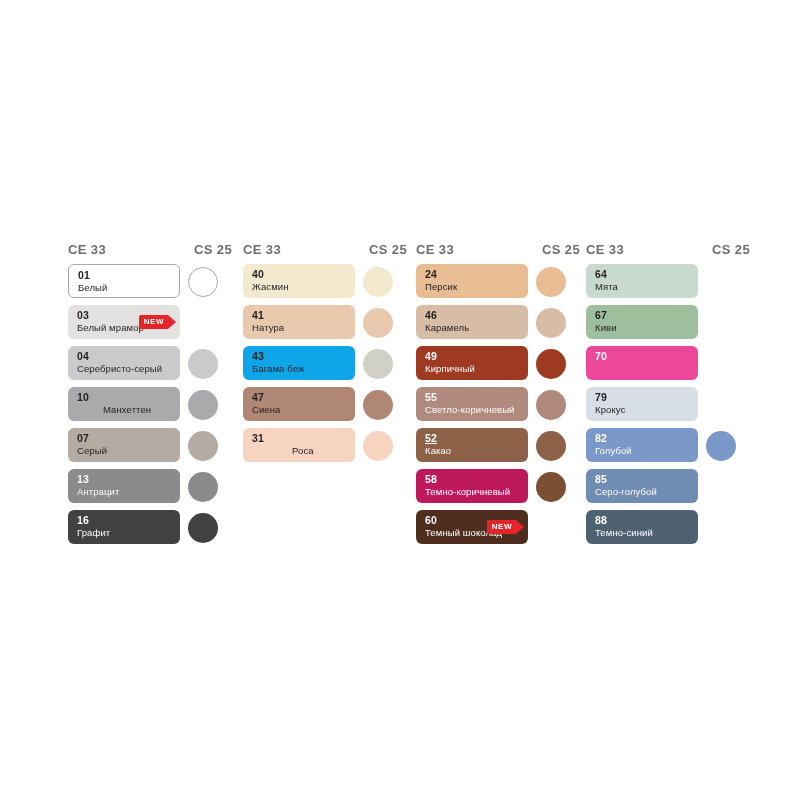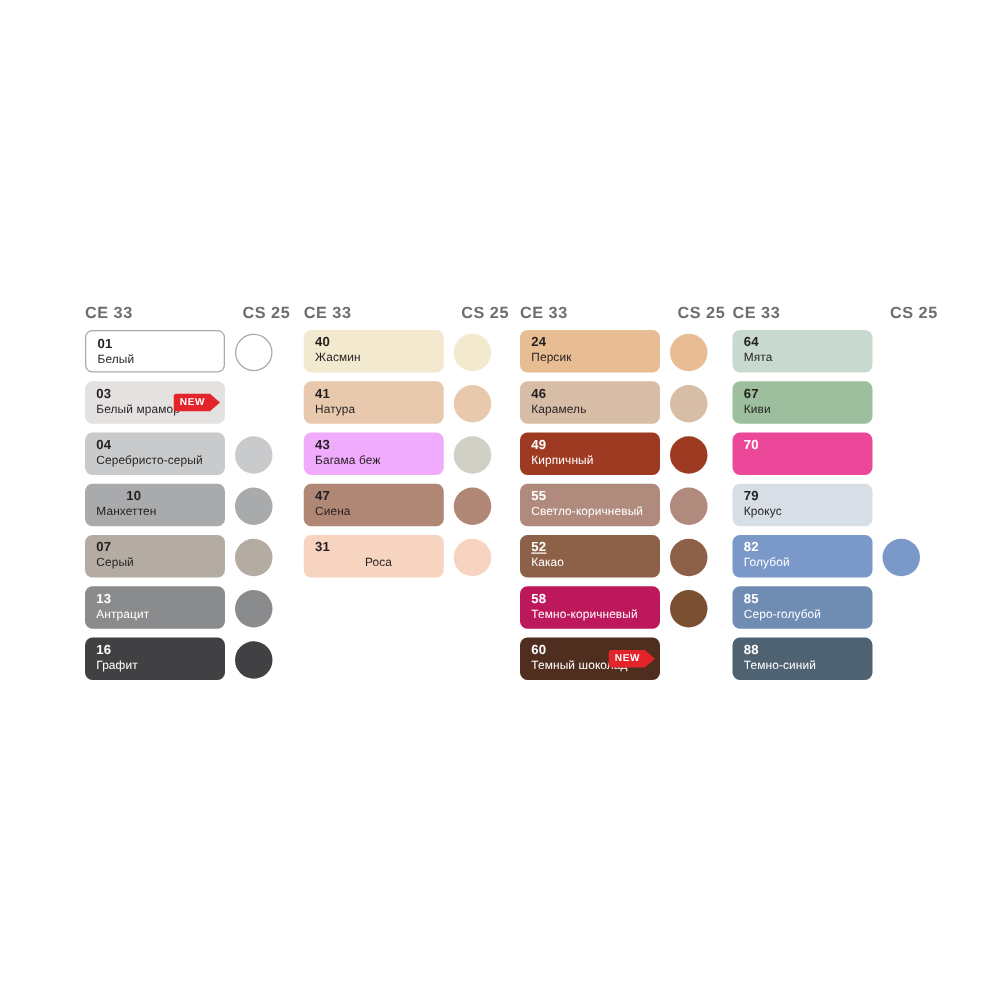--- a/index.html
+++ b/index.html
@@ -161,22 +161,22 @@
         </div>
         <div class="row">
           <div class="swatch" style="background: rgb(201, 202, 203);">
             <div class="swatch-code" style="color: rgb(35, 31, 32);">04</div>
             <div class="swatch-name" style="color: rgb(35, 31, 32);">Серебристо-серый</div>
           </div>
           <div class="dot" style="background: rgb(201, 202, 203);"></div>
         </div>
         <div class="row">
           <div class="swatch" style="background: rgb(169, 170, 172);">
-            <div class="swatch-code" style="color: rgb(35, 31, 32); margin-left: 24px;">10</div>
-            <div class="swatch-name" style="color: rgb(35, 31, 32);">Манхеттен</div>
+            <div class="swatch-code" style="color: rgb(35, 31, 32);">10</div>
+            <div class="swatch-name" style="color: rgb(35, 31, 32); margin-left: 26px;">Манхеттен</div>
           </div>
           <div class="dot" style="background: rgb(169, 170, 172);"></div>
         </div>
         <div class="row">
           <div class="swatch" style="background: rgb(180, 172, 162);">
             <div class="swatch-code" style="color: rgb(35, 31, 32);">07</div>
             <div class="swatch-name" style="color: rgb(35, 31, 32);">Серый</div>
           </div>
           <div class="dot" style="background: rgb(180, 172, 162);"></div>
         </div>
@@ -210,21 +210,21 @@
           <div class="dot" style="background: rgb(243, 233, 207);"></div>
         </div>
         <div class="row">
           <div class="swatch" style="background: rgb(232, 201, 174);">
             <div class="swatch-code" style="color: rgb(35, 31, 32);">41</div>
             <div class="swatch-name" style="color: rgb(35, 31, 32);">Натура</div>
           </div>
           <div class="dot" style="background: rgb(232, 201, 174);"></div>
         </div>
         <div class="row">
-          <div class="swatch" style="background: #f0abfc;">
+          <div class="swatch" style="background: #0ea5e9;">
             <div class="swatch-code" style="color: rgb(35, 31, 32);">43</div>
             <div class="swatch-name" style="color: rgb(35, 31, 32);">Багама беж</div>
           </div>
           <div class="dot" style="background: rgb(209, 208, 199);"></div>
         </div>
         <div class="row">
           <div class="swatch" style="background: rgb(176, 135, 117);">
             <div class="swatch-code" style="color: rgb(35, 31, 32);">47</div>
             <div class="swatch-name" style="color: rgb(35, 31, 32);">Сиена</div>
           </div>

